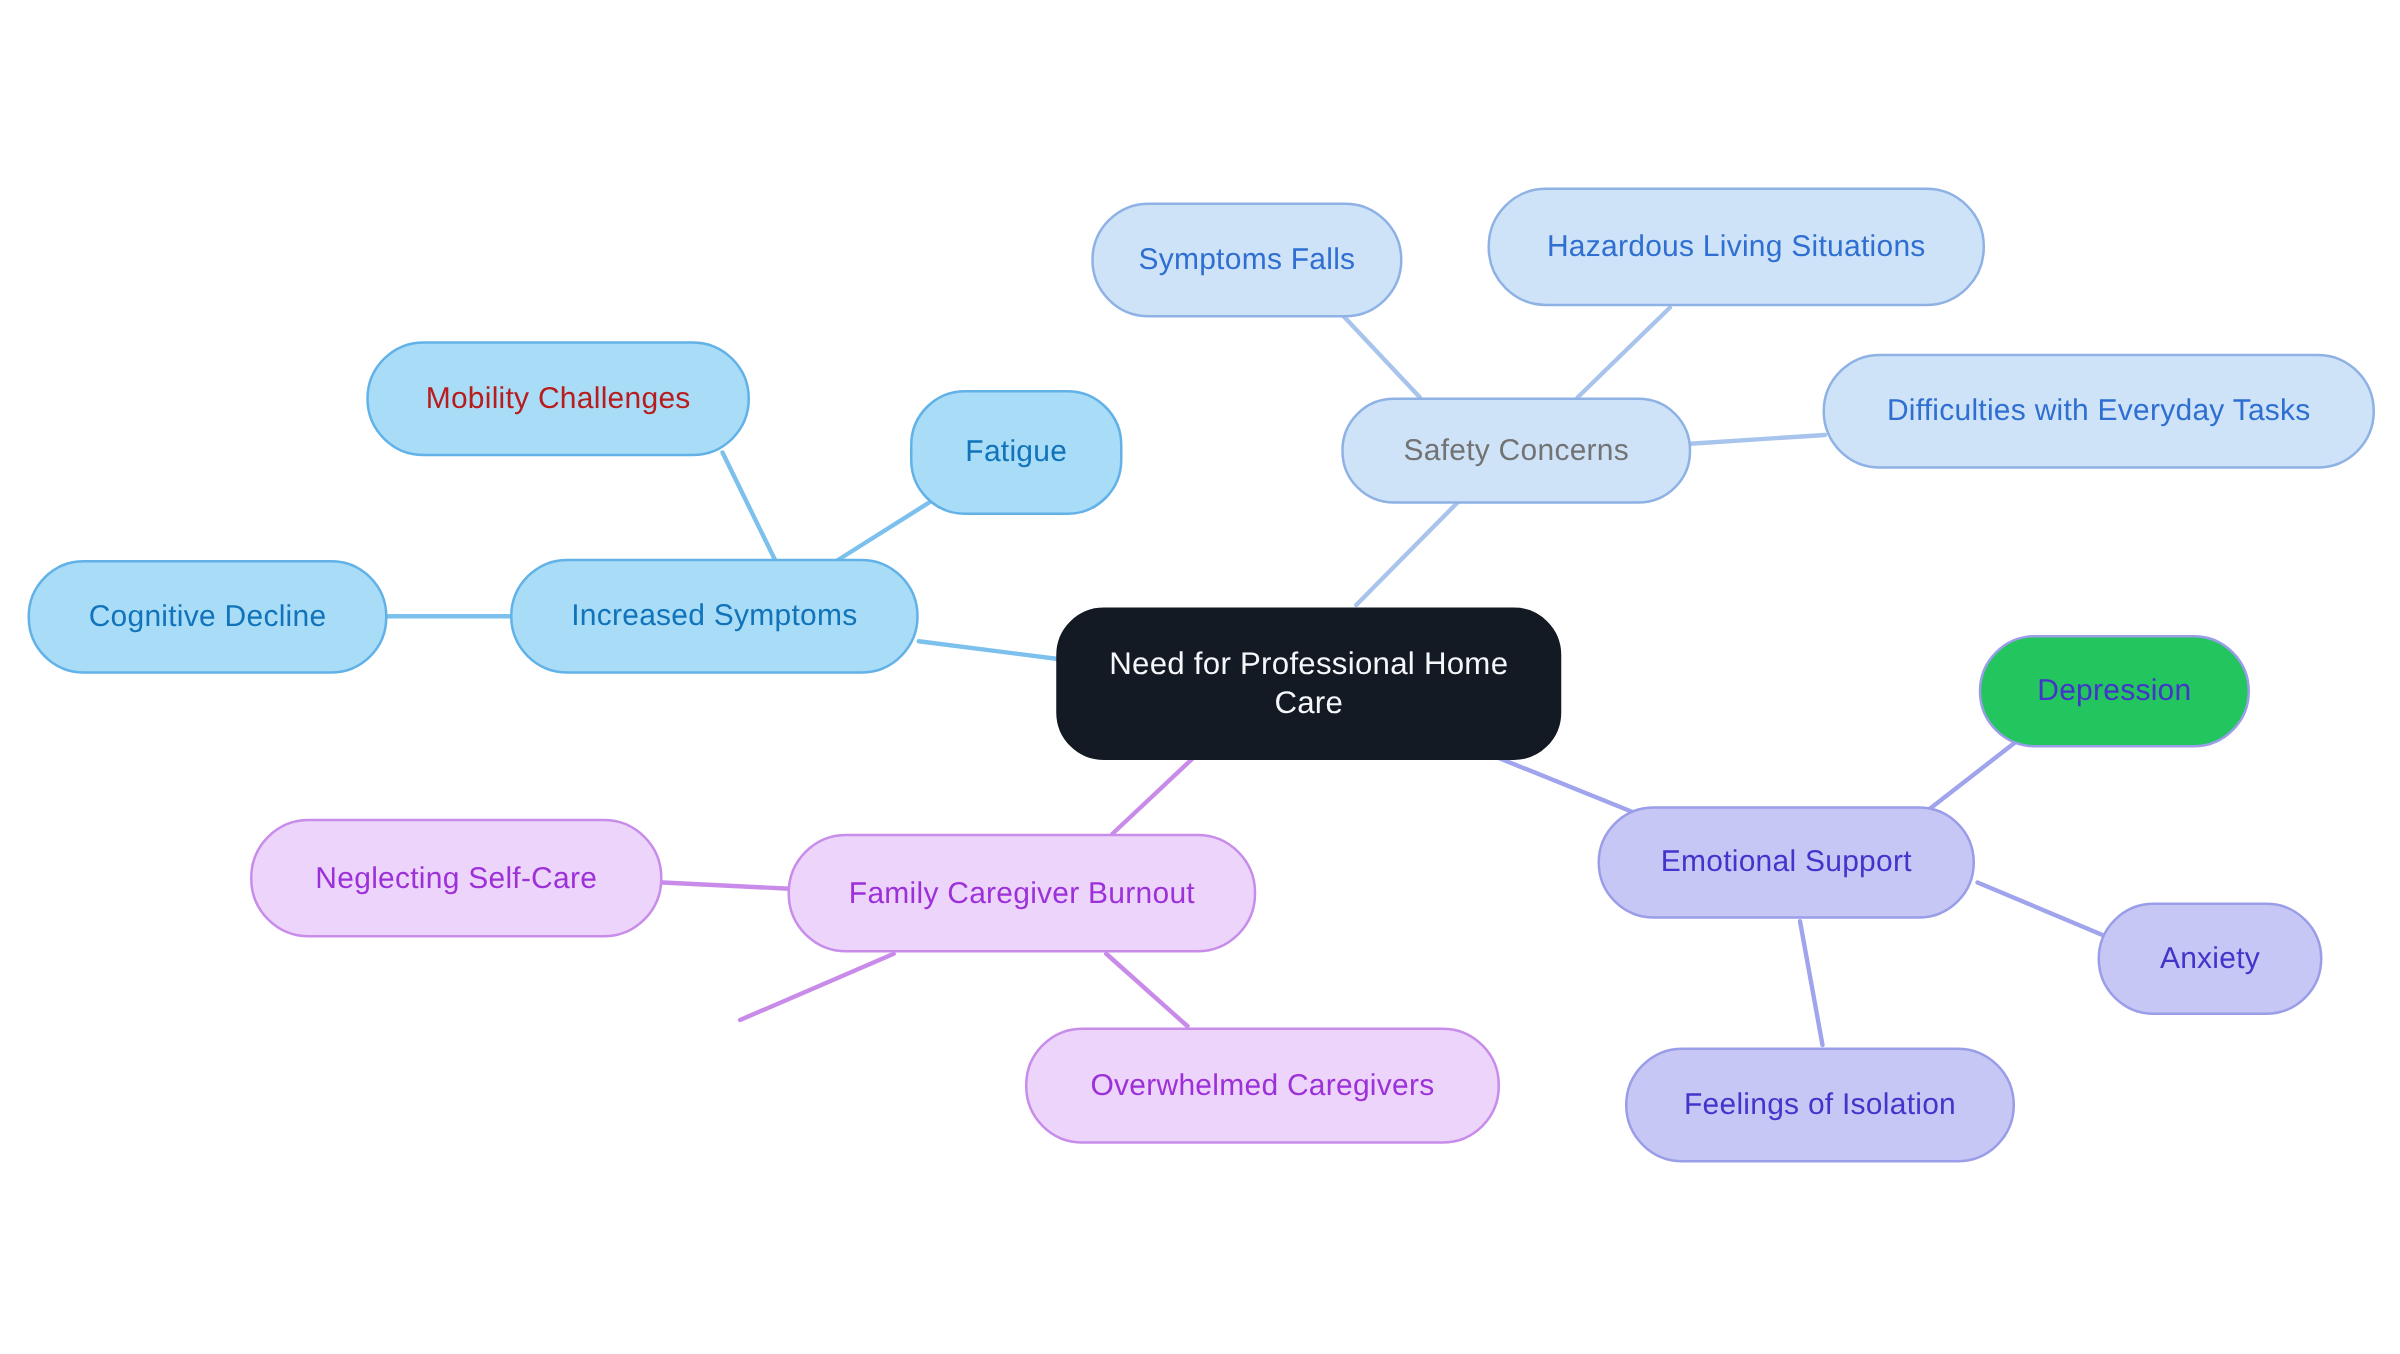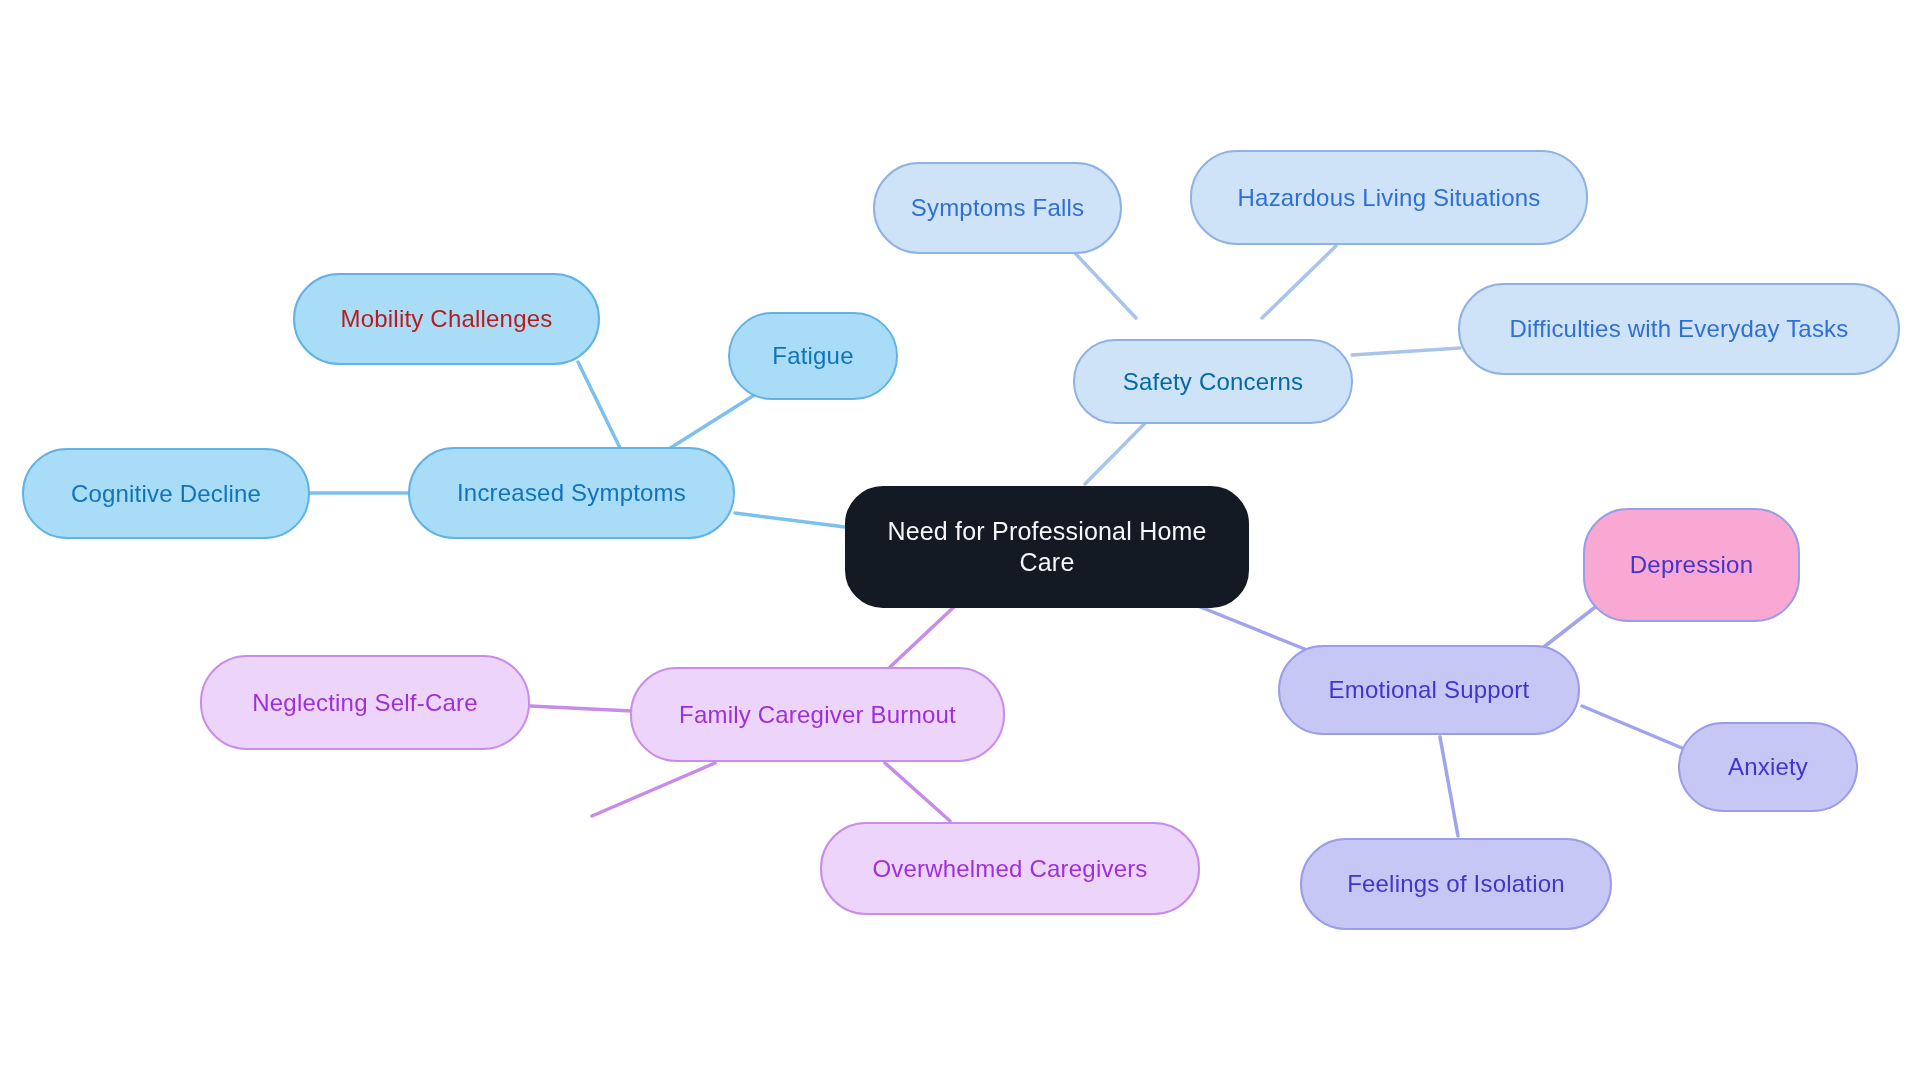--- a/index.html
+++ b/index.html
@@ -67,30 +67,30 @@
     <line x1="956" y1="605" x2="890" y2="667" stroke-width="3.5" stroke-linecap="round" stroke="#C98BE9"></line>
     <line x1="632" y1="711" x2="530" y2="706" stroke-width="3.5" stroke-linecap="round" stroke="#C98BE9"></line>
     <line x1="715" y1="763" x2="592" y2="816" stroke-width="3.5" stroke-linecap="round" stroke="#C98BE9"></line>
     <line x1="885" y1="763" x2="950" y2="821" stroke-width="3.5" stroke-linecap="round" stroke="#C98BE9"></line>
   </svg>
 
   <div class="node central" style="left: 845px; top: 486px; width: 404px; height: 122px; border-radius: 38px; background: rgb(19, 26, 35); border-color: rgb(19, 26, 35); color: rgb(245, 247, 250);">Need for Professional Home Care</div>
 
   <div class="node" style="left: 408px; top: 447px; width: 327px; height: 92px; border-radius: 46px; background: rgb(168, 220, 247); border-color: rgb(98, 178, 232); color: rgb(17, 115, 186);">Increased Symptoms</div>
   <div class="node" style="left: 293px; top: 273px; width: 307px; height: 92px; border-radius: 46px; background: rgb(168, 220, 247); border-color: rgb(98, 178, 232); color: #b91c1c;">Mobility Challenges</div>
-  <div class="node" style="left: 728px; top: 312px; width: 170px; height: 88px; border-radius: 44px; background: rgb(168, 220, 247); border-color: rgb(98, 178, 232); color: rgb(17, 115, 186);">Fatigue</div>
+  <div class="node" style="left: 728px; top: 312px; width: 170px; height: 100px; border-radius: 44px; background: rgb(168, 220, 247); border-color: rgb(98, 178, 232); color: rgb(17, 115, 186);">Fatigue</div>
   <div class="node" style="left: 22px; top: 448px; width: 288px; height: 91px; border-radius: 45px; background: rgb(168, 220, 247); border-color: rgb(98, 178, 232); color: rgb(17, 115, 186);">Cognitive Decline</div>
 
-  <div class="node" style="left: 1073px; top: 318px; width: 280px; height: 85px; border-radius: 42px; background: rgb(206, 227, 248); border-color: rgb(143, 178, 229); color: #0369a1; margin-top: 21px;">Safety Concerns</div>
+  <div class="node" style="left: 1073px; top: 318px; width: 280px; height: 85px; border-radius: 42px; background: rgb(206, 227, 248); border-color: rgb(143, 178, 229); color: #737373;">Safety Concerns</div>
   <div class="node" style="left: 873px; top: 162px; width: 249px; height: 92px; border-radius: 46px; background: rgb(206, 227, 248); border-color: rgb(143, 178, 229); color: rgb(47, 111, 209);">Symptoms Falls</div>
   <div class="node" style="left: 1190px; top: 150px; width: 398px; height: 95px; border-radius: 47px; background: rgb(206, 227, 248); border-color: rgb(143, 178, 229); color: rgb(47, 111, 209);">Hazardous Living Situations</div>
   <div class="node" style="left: 1458px; top: 283px; width: 442px; height: 92px; border-radius: 46px; background: rgb(206, 227, 248); border-color: rgb(143, 178, 229); color: rgb(47, 111, 209);">Difficulties with Everyday Tasks</div>
 
   <div class="node" style="left: 1278px; top: 645px; width: 302px; height: 90px; border-radius: 45px; background: rgb(198, 199, 244); border-color: rgb(154, 157, 232); color: rgb(68, 52, 204);">Emotional Support</div>
-  <div class="node" style="left: 1583px; top: 508px; width: 217px; height: 114px; border-radius: 45px; background: #f9a8d4; border-color: rgb(154, 157, 232); color: rgb(68, 52, 204);">Depression</div>
+  <div class="node" style="left: 1583px; top: 508px; width: 217px; height: 90px; border-radius: 45px; background: #22c55e; border-color: rgb(154, 157, 232); color: rgb(68, 52, 204);">Depression</div>
   <div class="node" style="left: 1678px; top: 722px; width: 180px; height: 90px; border-radius: 45px; background: rgb(198, 199, 244); border-color: rgb(154, 157, 232); color: rgb(68, 52, 204);">Anxiety</div>
   <div class="node" style="left: 1300px; top: 838px; width: 312px; height: 92px; border-radius: 46px; background: rgb(198, 199, 244); border-color: rgb(154, 157, 232); color: rgb(68, 52, 204);">Feelings of Isolation</div>
 
   <div class="node" style="left: 630px; top: 667px; width: 375px; height: 95px; border-radius: 47px; background: rgb(237, 212, 250); border-color: rgb(200, 140, 234); color: rgb(157, 49, 217);">Family Caregiver Burnout</div>
   <div class="node" style="left: 200px; top: 655px; width: 330px; height: 95px; border-radius: 47px; background: rgb(237, 212, 250); border-color: rgb(200, 140, 234); color: rgb(157, 49, 217);">Neglecting Self-Care</div>
   <div class="node" style="left: 820px; top: 822px; width: 380px; height: 93px; border-radius: 46px; background: rgb(237, 212, 250); border-color: rgb(200, 140, 234); color: rgb(157, 49, 217);">Overwhelmed Caregivers</div>
 
 </div>
 
 </body></html>

